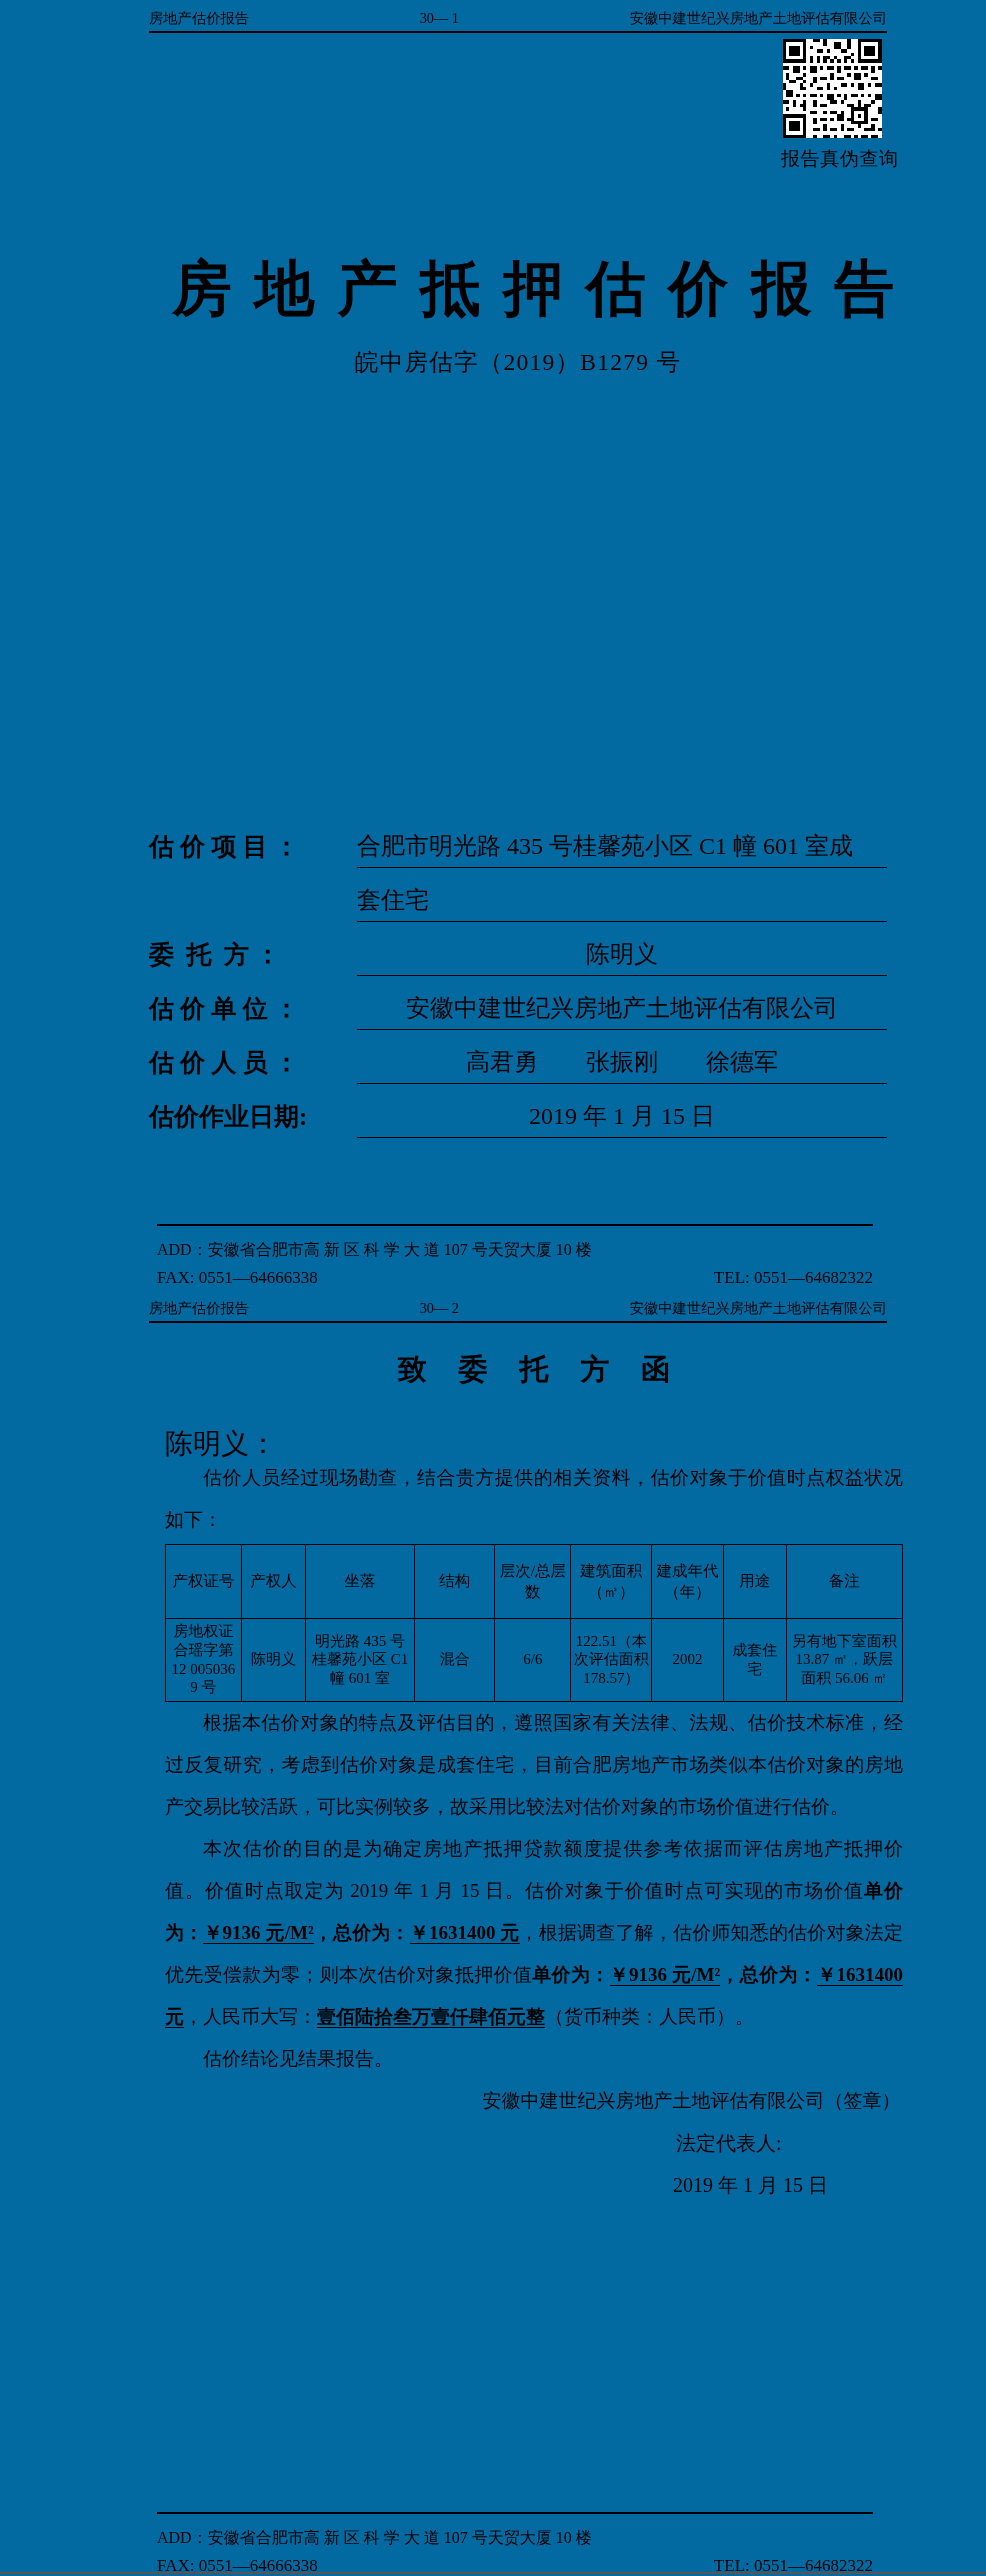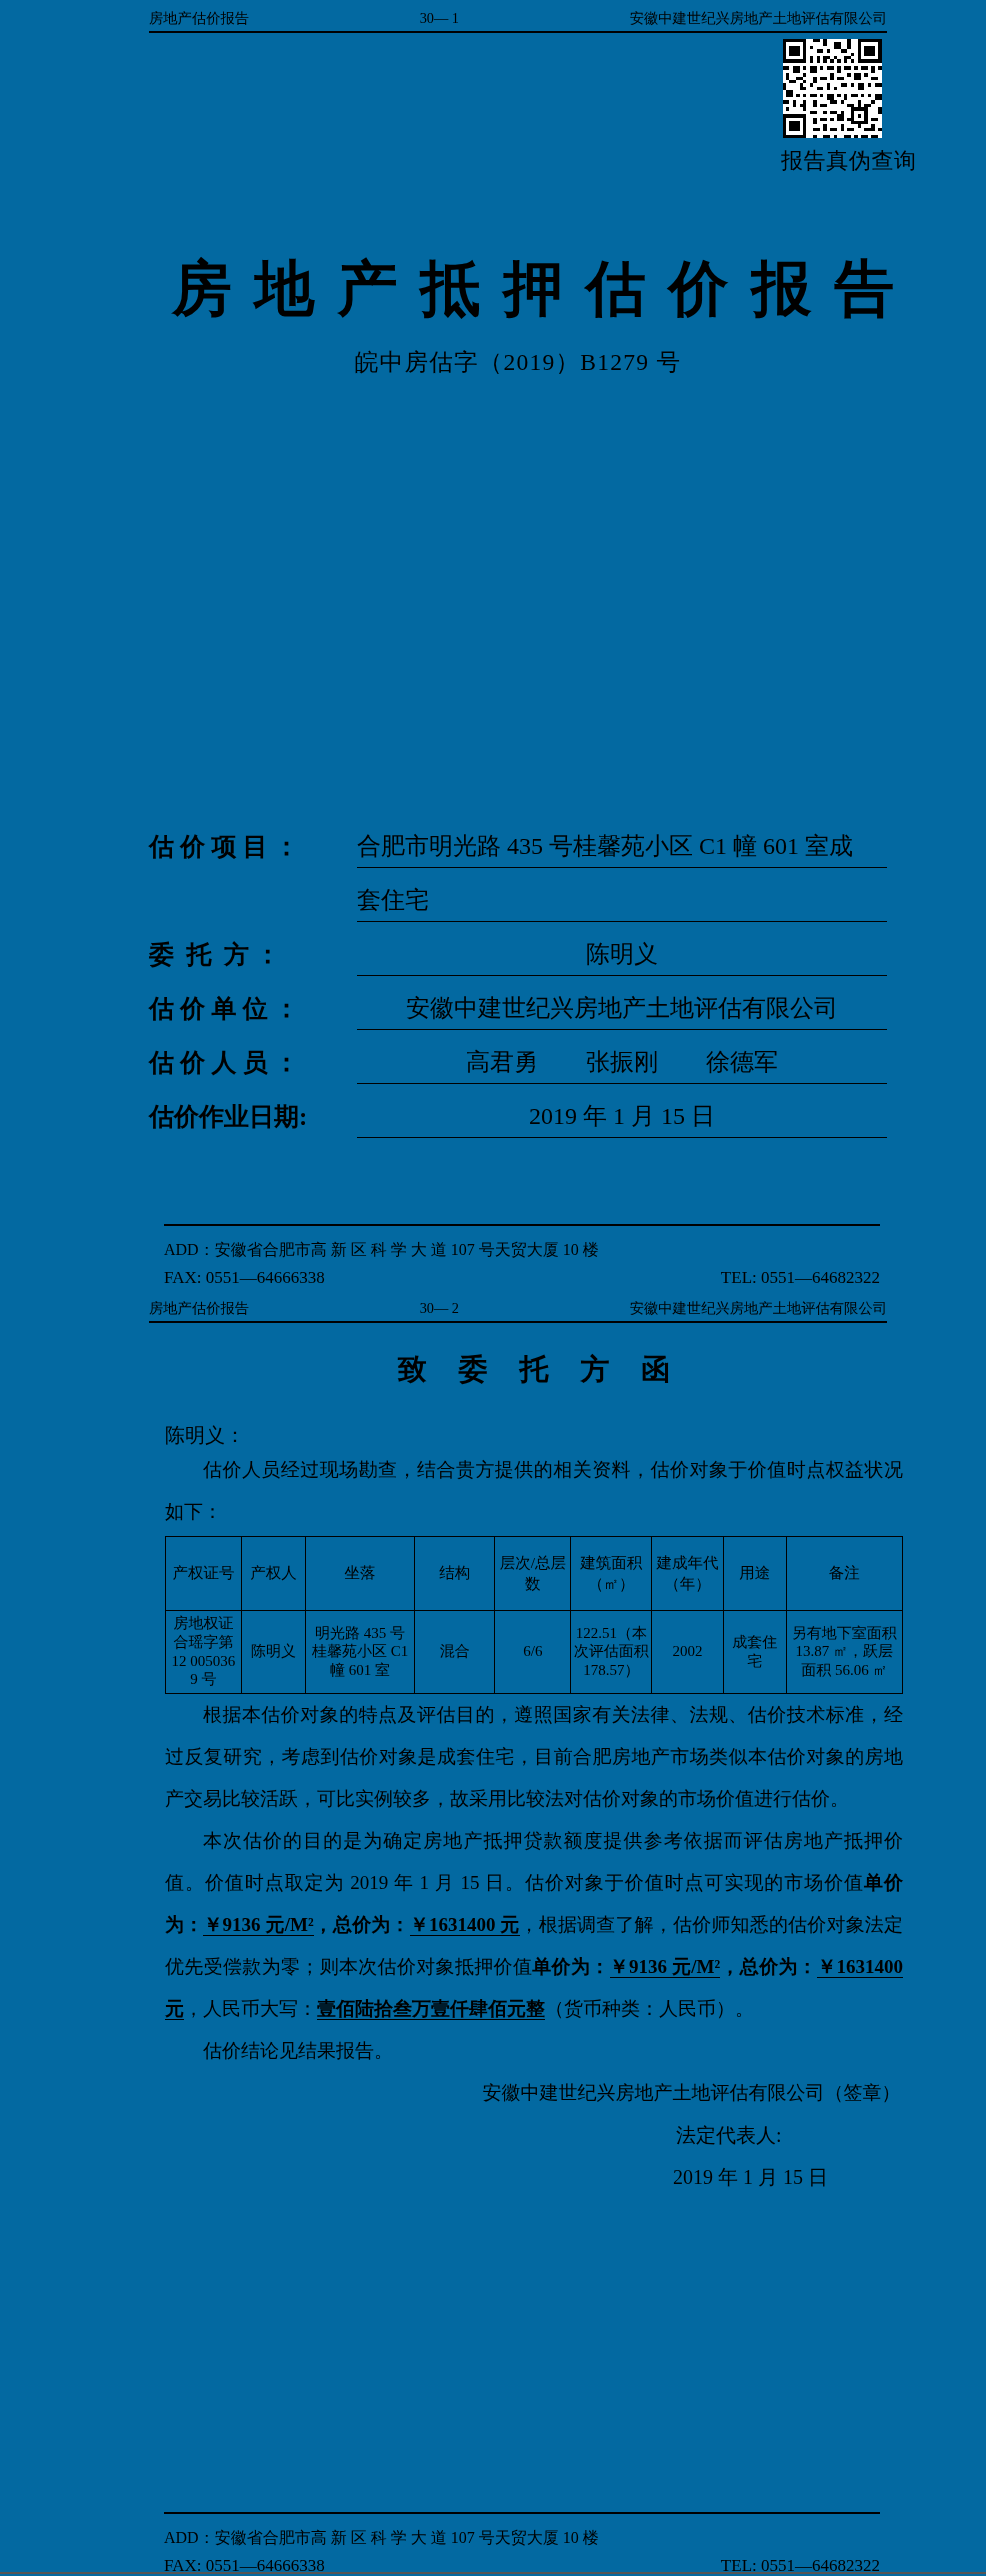--- a/index.html
+++ b/index.html
@@ -24,21 +24,21 @@
     line-height:18.6px;
     border-bottom:2.5px solid #000;
     padding-bottom:3.7px;
   }
   #hdr1{top:8.7px;}
   #hdr2{top:1299px;}
   .pagehdr .c{flex:0 0 auto;}
   
   .pageftr{
     position:absolute;
-    left:164px;
+    left:157px;
     width:716px;
     border-top:2.5px solid #000;
     padding-top:13.7px;
     font-size:16px;
   }
   #ftr1{top:1224px;}
   #ftr2{top:2512px;}
   .ftr-row{
     display:flex;
     justify-content:space-between;
@@ -47,21 +47,21 @@
   }
   
   #qr{
     position:absolute;
     left:781px;
     top:39px;
     width:102px;
     text-align:center;
   }
   #qr svg{display:block;width:102px;height:99px;}
-  #qr .cap{margin-top:7.5px;font-size:22px;letter-spacing:0.6px;white-space:nowrap;}
+  #qr .cap{margin-top:7.5px;font-size:19px;letter-spacing:0.6px;white-space:nowrap;}
   
   #title{
     position:absolute;
     top:249px;
     left:149px;
     width:738px;
     text-align:center;
     font-size:60px;
     font-weight:bold;
     letter-spacing:0.38em;
@@ -112,21 +112,21 @@
   }
   #letter-title{
     text-align:center;
     font-size:29px;
     font-weight:bold;
     letter-spacing:1.1em;
     text-indent:1.1em;
     margin:8.7px 0 0 0;
     white-space:nowrap;
   }
-  .salutation{margin-top:32px;line-height:27px;font-size:20px;}
+  .salutation{margin-top:40px;line-height:27px;font-size:28px;}
   .p{margin:0;line-height:42px;text-align:justify;}
   .ind{text-indent:2em;}
   .b{font-weight:bold;}
   .bu{font-weight:bold;border-bottom:1.9px solid #000;}
   
   .ptable{
     border-collapse:collapse;
     width:100%;
     margin-top:3.7px;
     table-layout:fixed;

